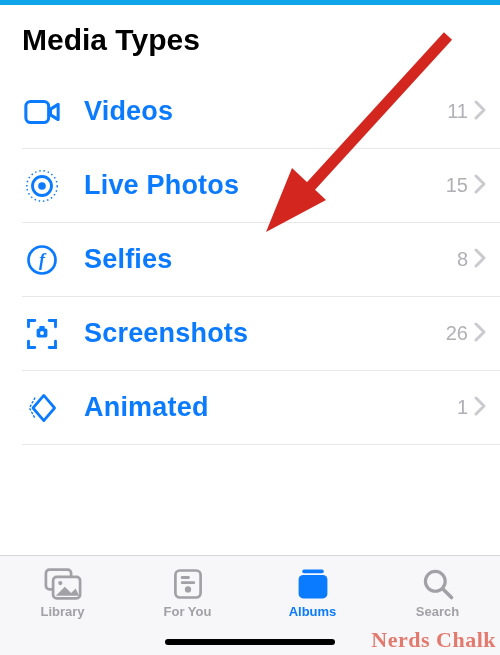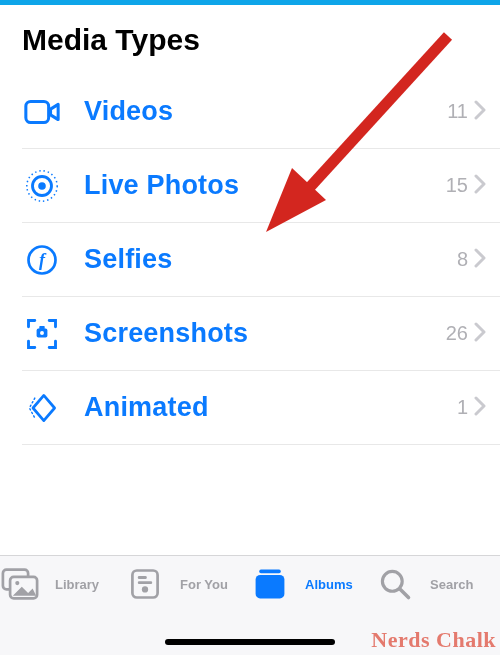--- a/index.html
+++ b/index.html
@@ -50,23 +50,23 @@
     height: 100px;
     background: #f7f7f9;
     border-top: 1px solid #d6d6d8;
     display: flex;
     align-items: flex-start;
     padding-top: 10px;
   }
   .tab {
     flex: 1 1 0;
     display: flex;
-    flex-direction: row;
+    flex-direction: column;
     align-items: center;
-    gap: 15px;
+    gap: 2px;
     cursor: pointer;
   }
   .tab .tab-label {
     font-size: 13px;
     font-weight: 600;
     color: #a1a1a6;
   }
   .tab.active .tab-label { color: #0a7aff; }
   .tab-icon { width: 40px; height: 36px; display:flex; align-items:center; justify-content:center; }
   .home-indicator {

